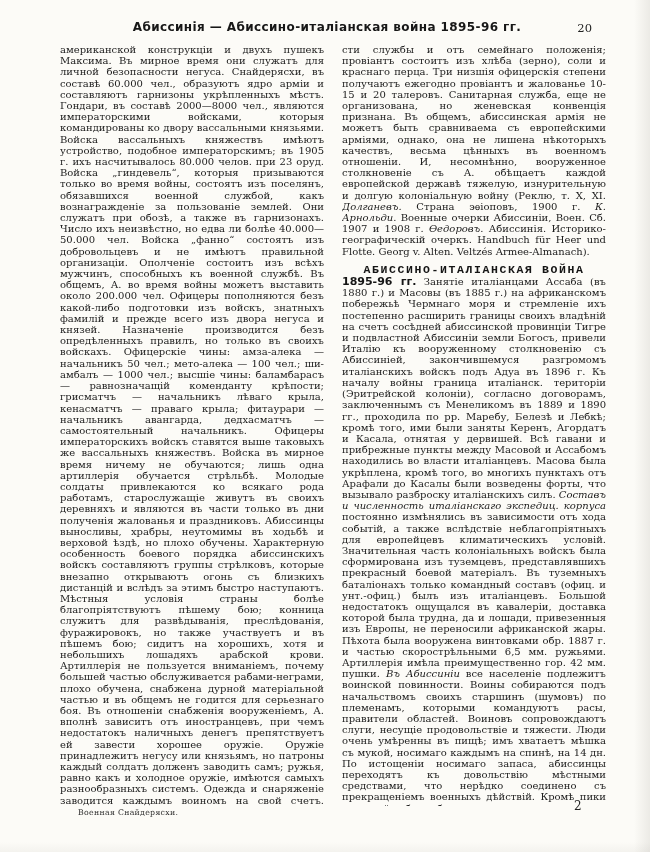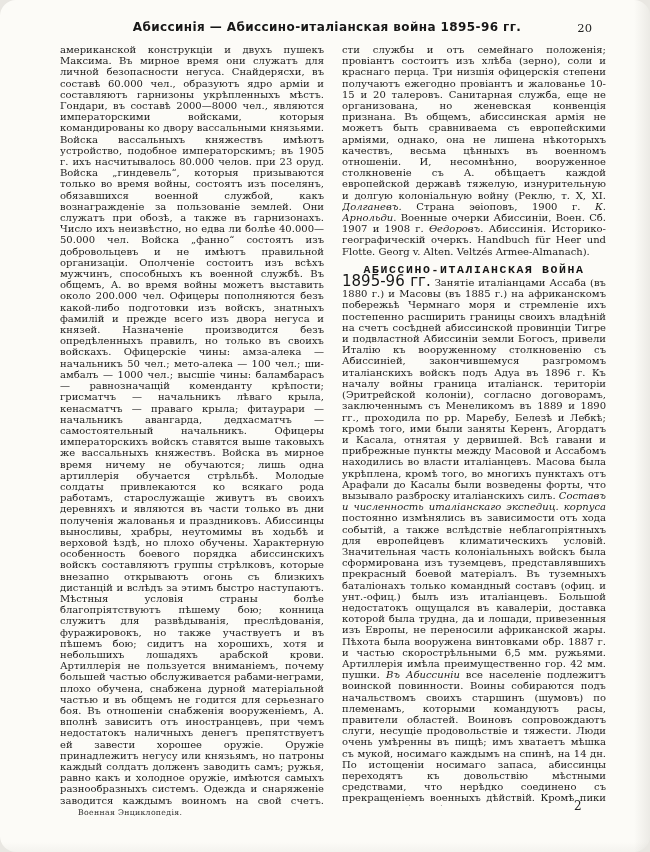--- a/index.html
+++ b/index.html
@@ -7,21 +7,20 @@
     width: 650px; height: 852px;
     background: #e9e7e2;
     font-family: "DejaVu Serif", serif;
   }
   .page {
     position: relative;
     width: 650px; height: 852px;
     background: #fcfbf7;
     color: #1c1c1c;
     overflow: hidden;
-    border-radius: 16px;
     -webkit-font-smoothing: antialiased;
   }
   
   .page::after {
     content: "";
     position: absolute; top: 0; right: 0; width: 16px; height: 100%;
     background: linear-gradient(to right, rgba(90,85,75,0), rgba(90,85,75,0.10));
     pointer-events: none;
   }
   .page::before {
@@ -57,21 +56,21 @@
   .article-heading {
     display: block; text-align: center;
     font-family: Liberation Mono, monospace;
     font-weight: bold; font-size: 11.5px; letter-spacing: 1.6px;
     white-space: nowrap;
     margin-bottom: 1px;
     color: #151515;
   }
   .article-dates {
     font-family: "DejaVu Sans", sans-serif;
-    font-weight: normal; font-size: 15px;
+    font-weight: bold; font-size: 11px;
     color: #151515;
   }
   .footer-imprint {
     position: absolute; left: 78px; top: 808px;
     font-size: 7.8px; letter-spacing: 0.3px; color: #2e2e2e;
   }
   .signature-mark {
     position: absolute; left: 574px; top: 799px;
     font-size: 12px; color: #222;
   }
@@ -90,16 +89,16 @@
     <p>американской конструкціи и двухъ пушекъ Максима. Въ мирное время они служатъ для личной безопасности негуса. Снайдерясхи, въ составѣ 60.000 чел., образуютъ ядро арміи и составляютъ гарнизоны укрѣпленныхъ мѣстъ. Гондари, въ составѣ 2000—8000 чел., являются императорскими войсками, которыя командированы ко двору вассальными князьями. Войска вассальныхъ княжествъ имѣютъ устройство, подобное императорскимъ; въ 1905 г. ихъ насчитывалось 80.000 челов. при 23 оруд. Войска „гиндевель“, которыя призываются только во время войны, состоятъ изъ поселянъ, обязавшихся военной службой, какъ вознагражденіе за пользованіе землей. Они служатъ при обозѣ, а также въ гарнизонахъ. Число ихъ неизвѣстно, но едва ли болѣе 40.000—50.000 чел. Войска „фанно“ состоятъ изъ добровольцевъ и не имѣютъ правильной организаціи. Ополченіе состоитъ изъ всѣхъ мужчинъ, способныхъ къ военной службѣ. Въ общемъ, А. во время войны можетъ выставить около 200.000 чел. Офицеры пополняются безъ какой-либо подготовки изъ войскъ, знатныхъ фамилій и прежде всего изъ двора негуса и князей. Назначеніе производится безъ опредѣленныхъ правилъ, но только въ своихъ войскахъ. Офицерскіе чины: амза-алека — начальникъ 50 чел.; мето-алека — 100 чел.; ши-амбалъ — 1000 чел.; высшіе чины: баламбарасъ — равнозначащій коменданту крѣпости; грисматчъ — начальникъ лѣваго крыла, кенасматчъ — праваго крыла; фитаурари — начальникъ авангарда, дедхасматчъ — самостоятельный начальникъ. Офицеры императорскихъ войскъ ставятся выше таковыхъ же вассальныхъ княжествъ. Войска въ мирное время ничему не обучаются; лишь одна артиллерія обучается стрѣльбѣ. Молодые солдаты привлекаются ко всякаго рода работамъ, старослужащіе живутъ въ своихъ деревняхъ и являются въ части только въ дни полученія жалованья и праздниковъ. Абиссинцы выносливы, храбры, неутомимы въ ходьбѣ и верховой ѣздѣ, но плохо обучены. Характерную особенность боевого порядка абиссинскихъ войскъ составляютъ группы стрѣлковъ, которые внезапно открываютъ огонь съ близкихъ дистанцій и вслѣдъ за этимъ быстро наступаютъ. Мѣстныя условія страны болѣе благопріятствуютъ пѣшему бою; конница служитъ для развѣдыванія, преслѣдованія, фуражировокъ, но также участвуетъ и въ пѣшемъ бою; сидитъ на хорошихъ, хотя и небольшихъ лошадяхъ арабской крови. Артиллерія не пользуется вниманіемъ, почему большей частью обслуживается рабами-неграми, плохо обучена, снабжена дурной матеріальной частью и въ общемъ не годится для серьезнаго боя. Въ отношеніи снабженія вооруженіемъ, А. вполнѣ зависитъ отъ иностранцевъ, при чемъ недостатокъ наличныхъ денегъ препятствуетъ ей завести хорошее оружіе. Оружіе принадлежитъ негусу или князьямъ, но патроны каждый солдатъ долженъ заводить самъ; ружья, равно какъ и холодное оружіе, имѣются самыхъ разнообразныхъ системъ. Одежда и снаряженіе заводится каждымъ воиномъ на свой счетъ. Содержаніе выдается либо въ видѣ земельныхъ надѣловъ (землевладѣльцамъ, баламедырямъ) либо деньгами и провіантомъ (безземельнымъ, котабелямъ), размѣръ денежнаго вознагражденія зависитъ отъ продолжительности службы и составляетъ отъ 4 до 10 талеровъ въ годъ. Размѣръ провіанта зависитъ отъ продолжительно-</p>
   </div>
 
   <div class="col col-right">
     <p><span>сти службы и отъ семейнаго положенія; провіантъ состоитъ изъ хлѣба (зерно), соли и краснаго перца. Три низшія офицерскія степени получаютъ ежегодно провіантъ и жалованье 10-15 и 20 талеровъ. Санитарная служба, еще не организована, но женевская конвенція признана. Въ общемъ, абиссинская армія не можетъ быть сравниваема съ европейскими арміями, однако, она не лишена нѣкоторыхъ качествъ, весьма цѣнныхъ въ военномъ отношеніи. И, несомнѣнно, вооруженное столкновеніе съ А. обѣщаетъ каждой европейской державѣ тяжелую, изнурительную и долгую колоніальную войну (Реклю, т. X, XI. </span><span style="font-style: italic;">Долганевъ.</span><span> Страна эѳіоповъ, 1900 г. </span><span style="font-style: italic;">К. Арнольди.</span><span> Военные очерки Абиссиніи, Воен. Сб. 1907 и 1908 г. </span><span style="font-style: italic;">Ѳедоровъ.</span><span> Абиссинія. Историко-географическій очеркъ. Handbuch für Heer und Flotte. Georg v. Alten. Veltzés Armee-Almanach).</span></p>
     <p class="article">
       <span class="article-heading">АБИССИНО-ИТАЛІАНСКАЯ ВОЙНА</span><span class="article-dates">1895-96 гг.</span><span><span> Занятіе италіанцами Ассаба (въ 1880 г.) и Масовы (въ 1885 г.) на африканскомъ побережьѣ Чермнаго моря и стремленіе ихъ постепенно расширить границы своихъ владѣній на счетъ сосѣдней абиссинской провинціи Тигре и подвластной Абиссиніи земли Богосъ, привели Италію къ вооруженному столкновенію съ Абиссиніей, закончившемуся разгромомъ италіанскихъ войскъ подъ Адуа въ 1896 г. Къ началу войны граница италіанск. територіи (Эритрейской колоніи), согласно договорамъ, заключеннымъ съ Менеликомъ въ 1889 и 1890 гг., проходила по рр. Маребу, Белезѣ и Лебкѣ; кромѣ того, ими были заняты Керенъ, Агордатъ и Касала, отнятая у дервишей. Всѣ гавани и прибрежные пункты между Масовой и Ассабомъ находились во власти италіанцевъ. Масова была укрѣплена, кромѣ того, во многихъ пунктахъ отъ Арафали до Касалы были возведены форты, что вызывало разброску италіанскихъ силъ. </span><span style="font-style: italic;">Составъ и численность италіанскаго экспедиц. корпуса</span><span> постоянно измѣнялись въ зависимости отъ хода событій, а также вслѣдствіе неблагопріятныхъ для европейцевъ климатическихъ условій. Значительная часть колоніальныхъ войскъ была сформирована изъ туземцевъ, представлявшихъ прекрасный боевой матеріалъ. Въ туземныхъ баталіонахъ только командный составъ (офиц. и унт.-офиц.) былъ изъ италіанцевъ. Большой недостатокъ ощущался въ кавалеріи, доставка которой была трудна, да и лошади, привезенныя изъ Европы, не переносили африканской жары. Пѣхота была вооружена винтовками обр. 1887 г. и частью скорострѣльными 6,5 мм. ружьями. Артиллерія имѣла преимущественно гор. 42 мм. пушки. </span><span style="font-style: italic;">Въ Абиссиніи</span><span> все населеніе подлежитъ воинской повинности. Воины собираются подъ начальствомъ своихъ старшинъ (шумовъ) по племенамъ, которыми командуютъ расы, правители областей. Воиновъ сопровождаютъ слуги, несущіе продовольствіе и тяжести. Люди очень умѣренны въ пищѣ; имъ хватаетъ мѣшка съ мукой, носимаго каждымъ на спинѣ, на 14 дн. По истощеніи носимаго запаса, абиссинцы переходятъ къ довольствію мѣстными средствами, что нерѣдко соединено съ прекращеніемъ военныхъ дѣйствій. Кромѣ пики и кривой сабли, абиссинцы вооружены ружьями. Они упорны въ бою и часто вступаютъ въ рукопашную. Въ одиночномъ бою чрезвычайно искусны,</span></span>
     </p>
   </div>
 
-  <span class="footer-imprint">Военная Энциклопедія.</span>
+  <span class="footer-imprint">Военная Снайдерясхи.</span>
   <span class="signature-mark">2</span>
 
 </div>
 
 </body></html>

